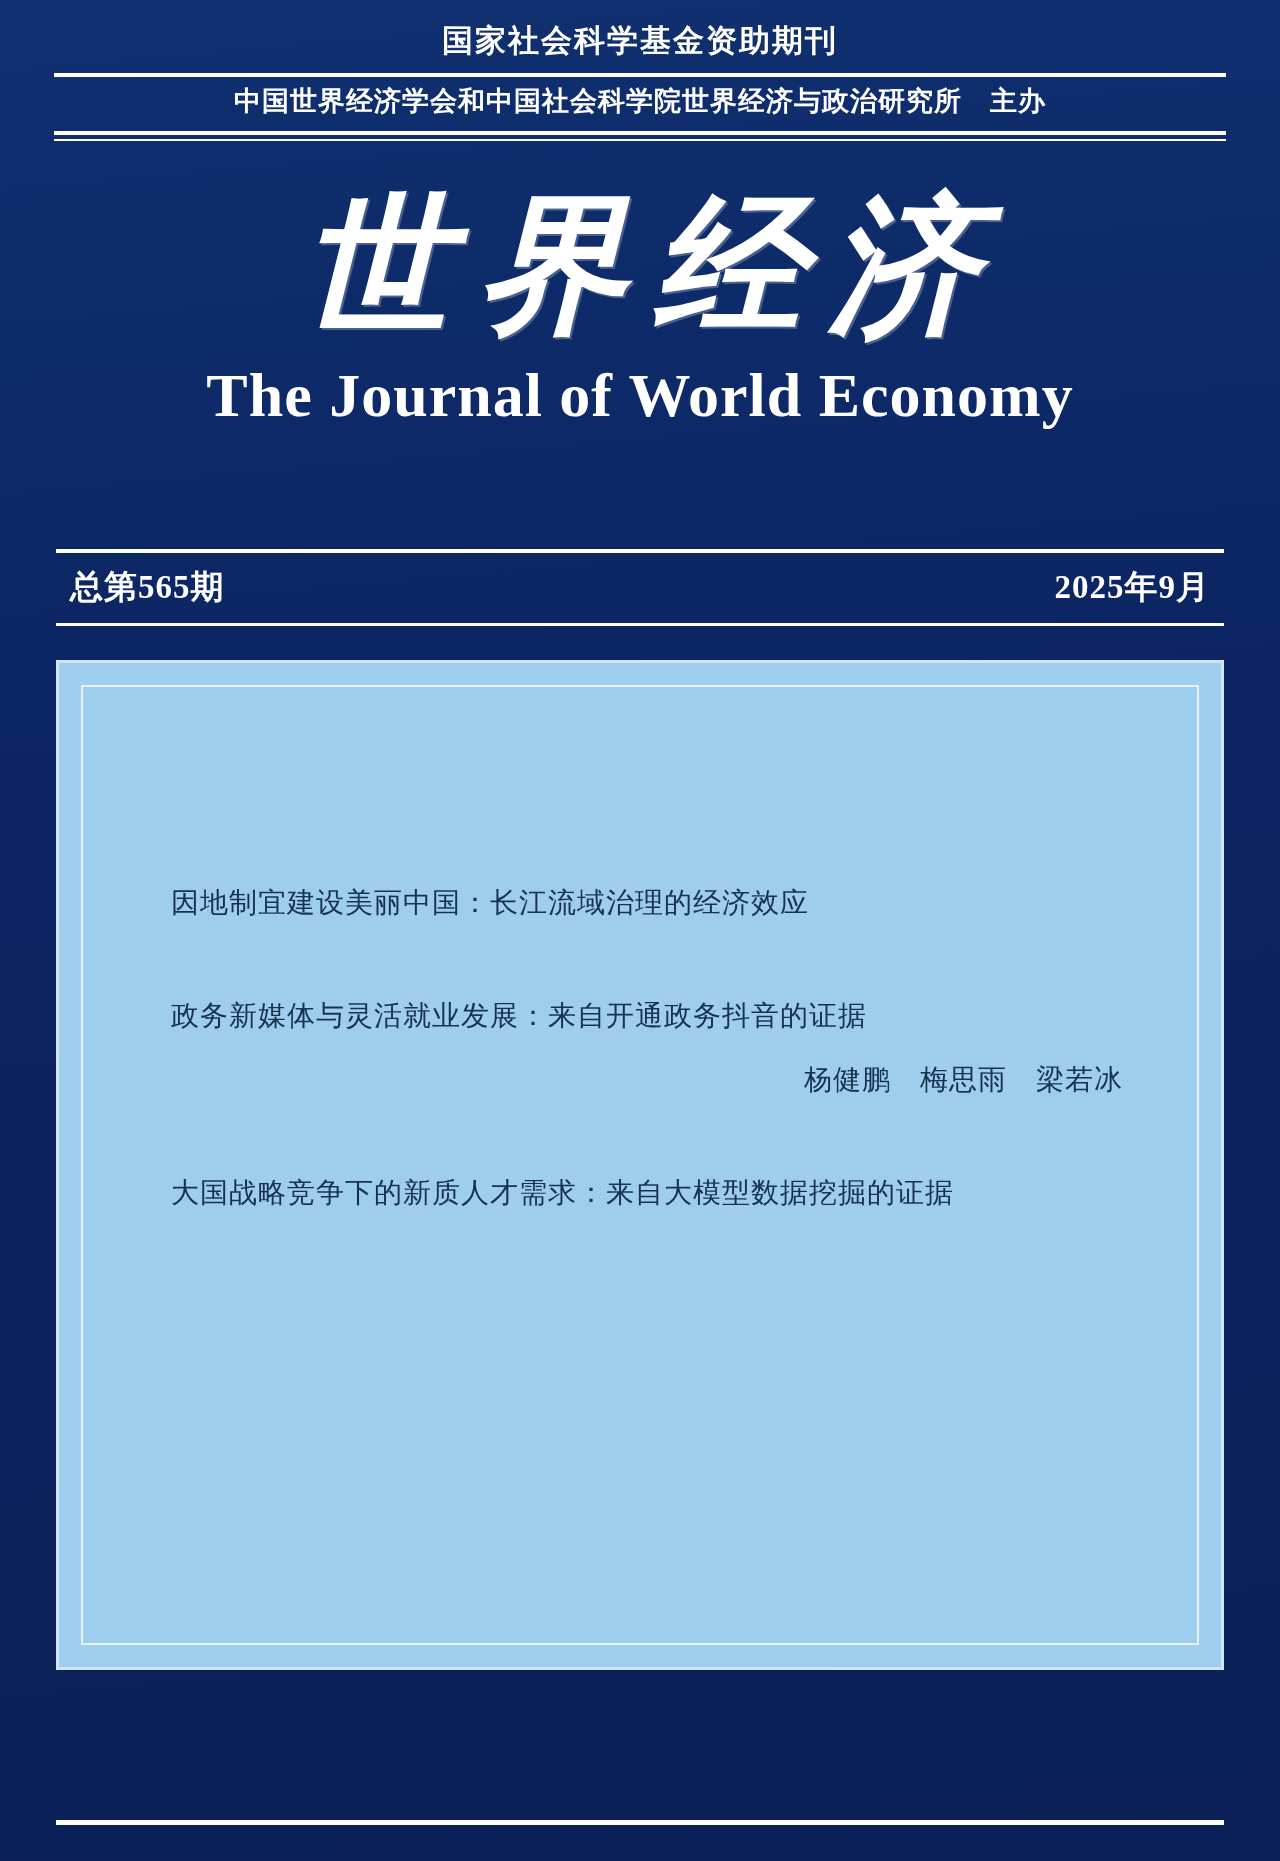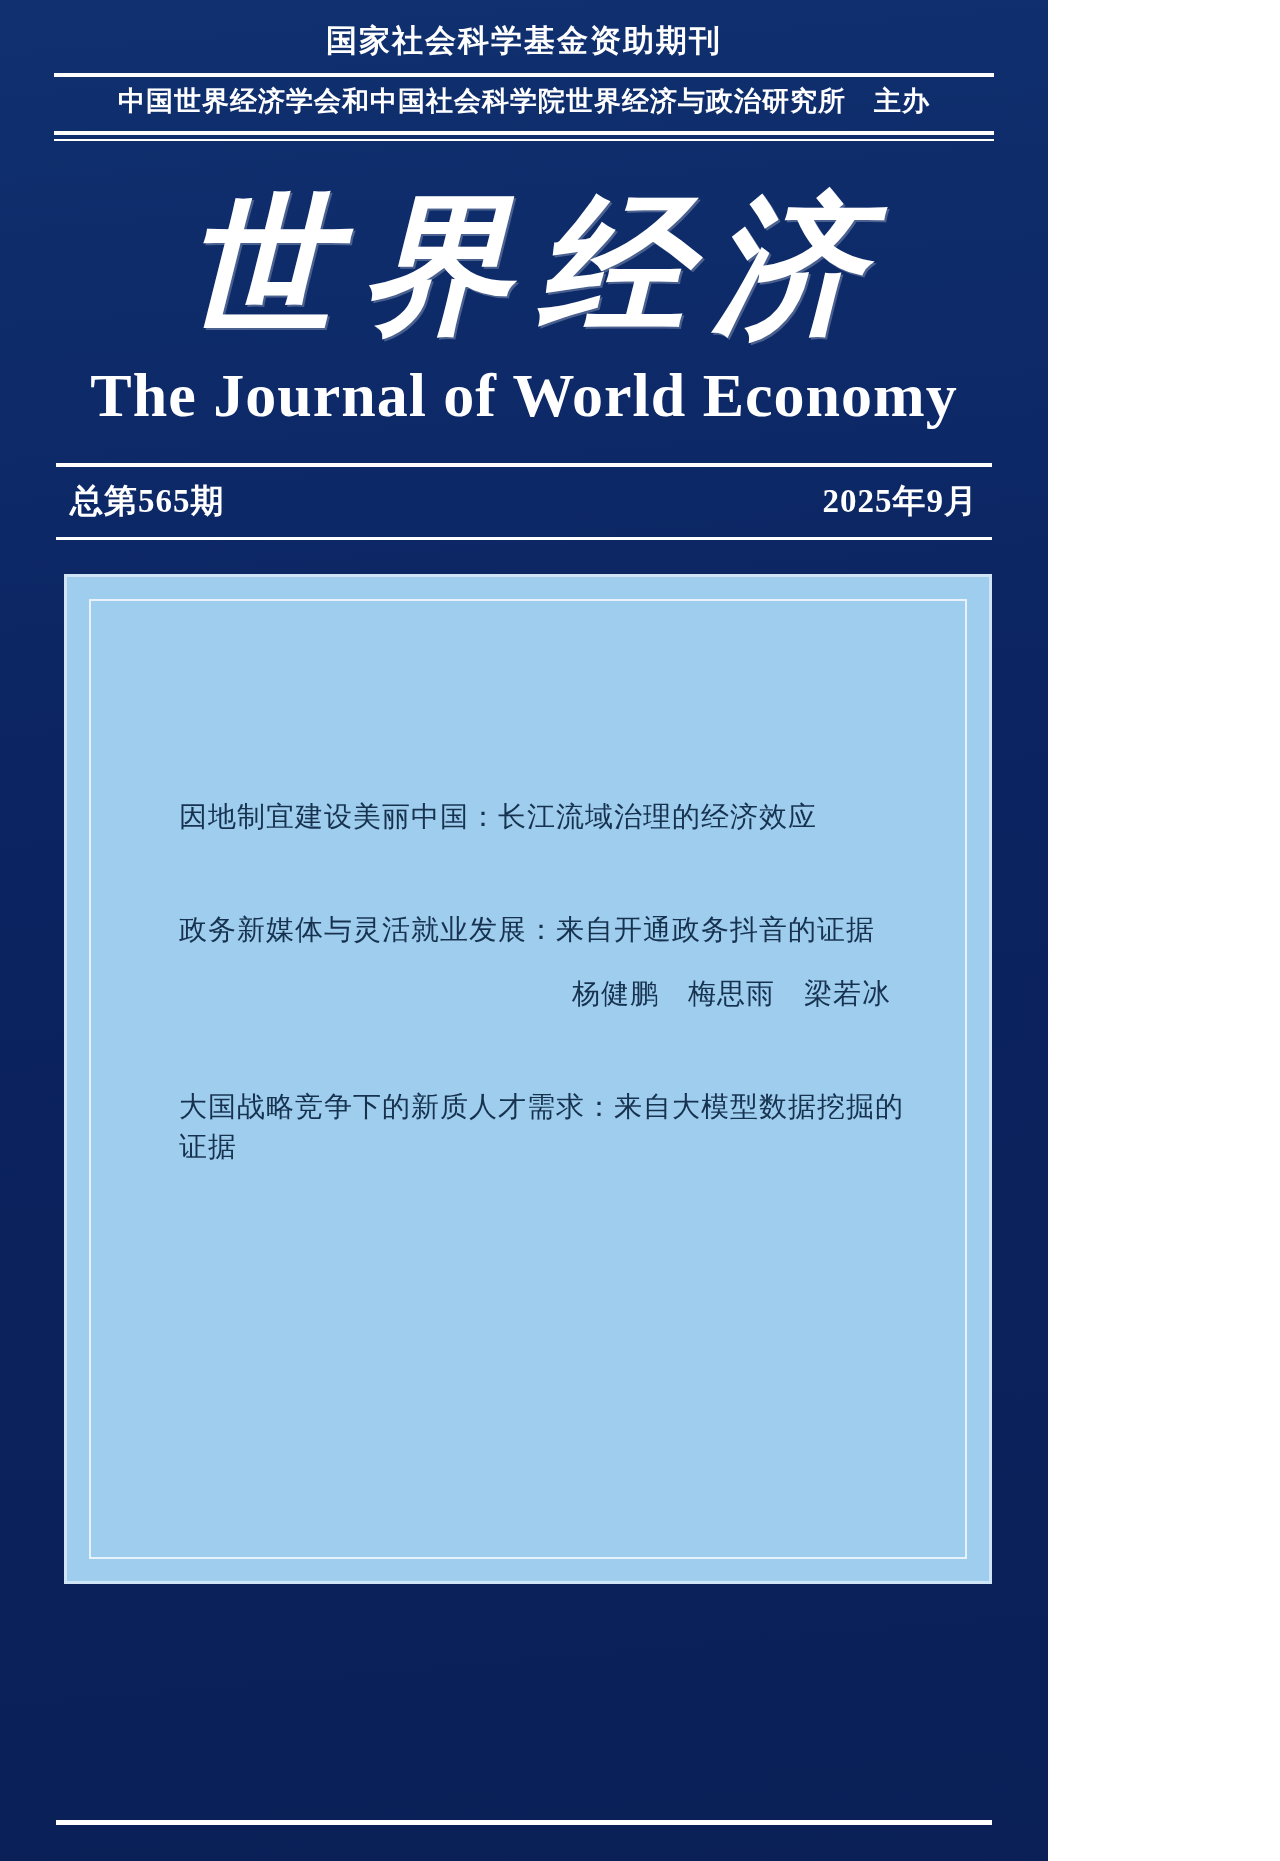--- a/index.html
+++ b/index.html
@@ -5,21 +5,21 @@
   html, body {
     margin: 0;
     padding: 0;
     background: #ffffff;
   }
   body {
     font-family: "Liberation Serif", "DejaVu Serif", serif;
   }
   .cover {
     position: relative;
-    width: 1048px;
+    width: 1280px;
     height: 1861px;
     box-sizing: border-box;
     background: #0d2a6b;
     background: linear-gradient(175deg, #10306f 0%, #0b2360 45%, #0a2057 100%);
     overflow: hidden;
     padding: 0 48px;
   }
 
   
   .masthead {
@@ -75,38 +75,38 @@
     font-family: "Liberation Serif", "DejaVu Serif", serif;
     font-size: 62px;
     font-weight: bold;
     letter-spacing: 1px;
     margin-top: 2px;
     white-space: nowrap;
   }
 
   
   .issue-wrap {
-    margin-top: 32px;
+    margin-top: 118px;
   }
   .issue-rule-top { height: 4px; background: #ffffff; margin: 0 8px; }
   .issue-rule-bottom { height: 3px; background: #ffffff; margin: 0 8px; }
   .issue-row {
     display: flex;
     justify-content: space-between;
     align-items: center;
     padding: 12px 22px 13px 22px;
     color: #ffffff;
     font-size: 33px;
     font-weight: bold;
     letter-spacing: 1px;
   }
 
   
   .contents-outer {
-    margin: 34px 8px 0 16px;
+    margin: 34px 8px 0 8px;
     background: #9fcdee;
     border: 3px solid #cfe4f5;
     padding: 22px;
     height: 1010px;
     box-sizing: border-box;
   }
   .contents-inner {
     border: 2px solid #e8f2fb;
     height: 100%;
     box-sizing: border-box;

